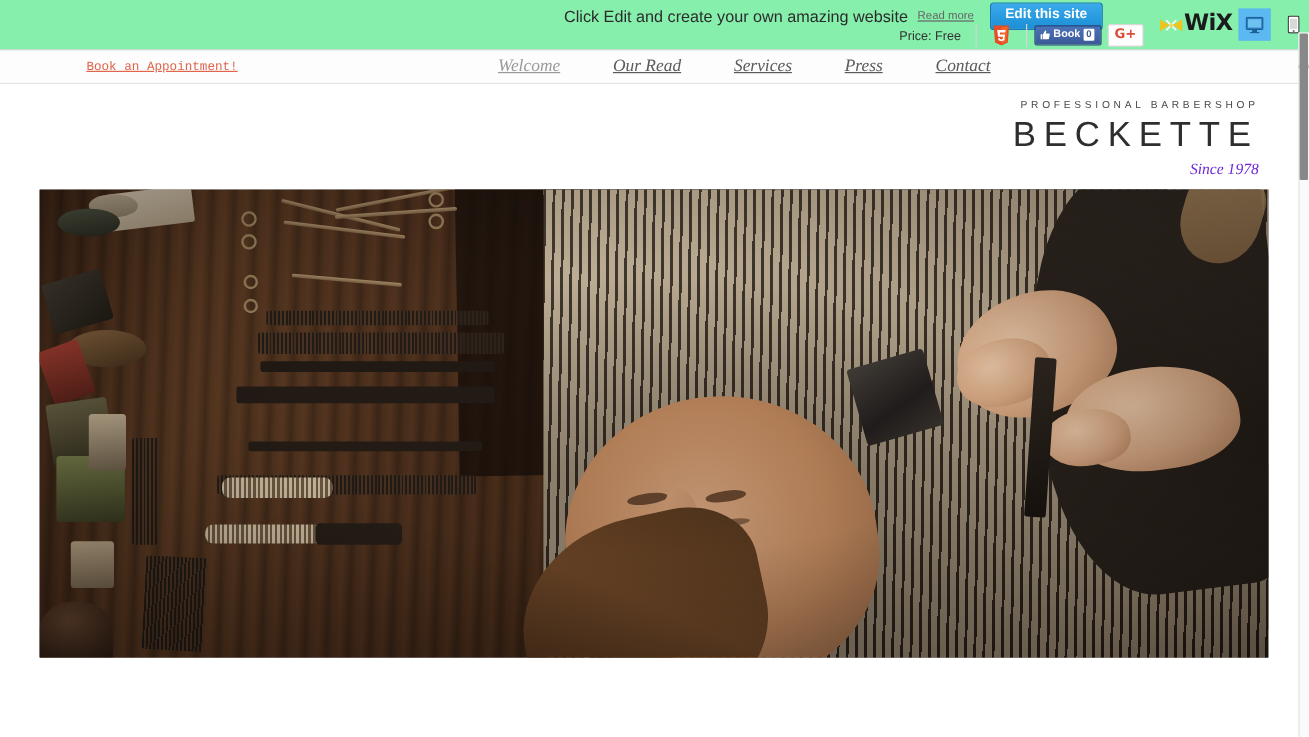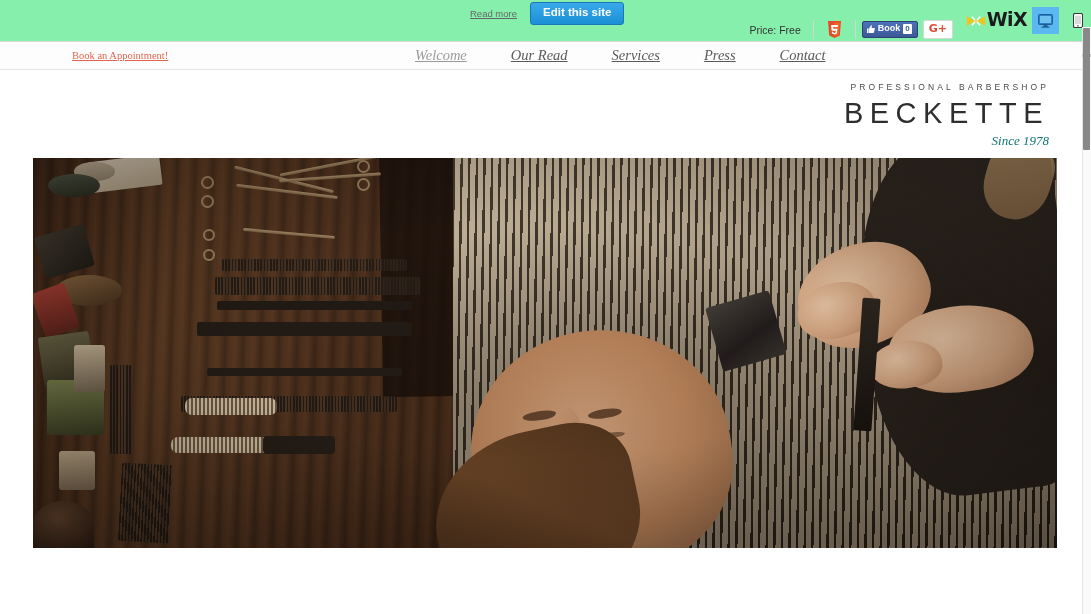--- a/index.html
+++ b/index.html
@@ -163,21 +163,21 @@
     height: 28px;
     background: #fdfdfd;
     border-bottom: 1px solid #e6e6e6;
     display: flex;
     align-items: center;
   }
   .book-appointment {
     margin-left: 33px;
     font-size: 10.5px;
     color: #e0654c;
-    font-family: Liberation Serif, serif;
+    font-family: Liberation Mono, monospace;
     white-space: nowrap;
     padding-left: 39px;
   }
   .nav-menu {
     position: absolute;
     left: 395px;
     display: flex;
     align-items: center;
     gap: 4px;
   }
@@ -211,21 +211,21 @@
     letter-spacing: 6.5px;
     color: #2e2e2e;
     margin-top: 5px;
     text-indent: 7px;
     font-weight: 400;
   }
   .brand-tagline {
     font-family: "Liberation Serif", serif;
     font-style: italic;
     font-size: 13px;
-    color: #0f766e;
+    color: #6d28d9;
     margin-top: 3px;
   }
 
   
   .hero-wrap {
     position: relative;
     width: 1091px;
     height: 392px;
     margin-top: 9px;
   }
@@ -465,20 +465,21 @@
     <div class="view-toggle">
       <svg width="10" height="15" viewBox="0 0 10 15">
         <rect x="0.5" y="0.5" width="9" height="14" rx="1.4" fill="#ffffff" stroke="#3a3a3a" stroke-width="1.1"></rect>
         <rect x="2" y="2.6" width="6" height="8.6" fill="#d9d9d9"></rect>
         <circle cx="5" cy="12.8" r="0.9" fill="#6b6b6b"></circle>
       </svg>
     </div>
   </div>
 
   <div class="promo-center">
+    <span class="promo-text">Click Edit and create your own amazing website</span>
     <a class="read-more" href="#">Read more</a>
     <button class="edit-site-btn">Edit this site</button>
   </div>
 
   <div class="topbar-right">
     <span class="price-label">Price: Free</span>
     <div class="vdivider"></div>
     <div class="html5-badge">
       <svg width="15" height="17" viewBox="0 0 15 17">
         <path d="M1 0 H14 L12.8 14.4 L7.5 17 L2.2 14.4 Z" fill="#e44d26"></path>

